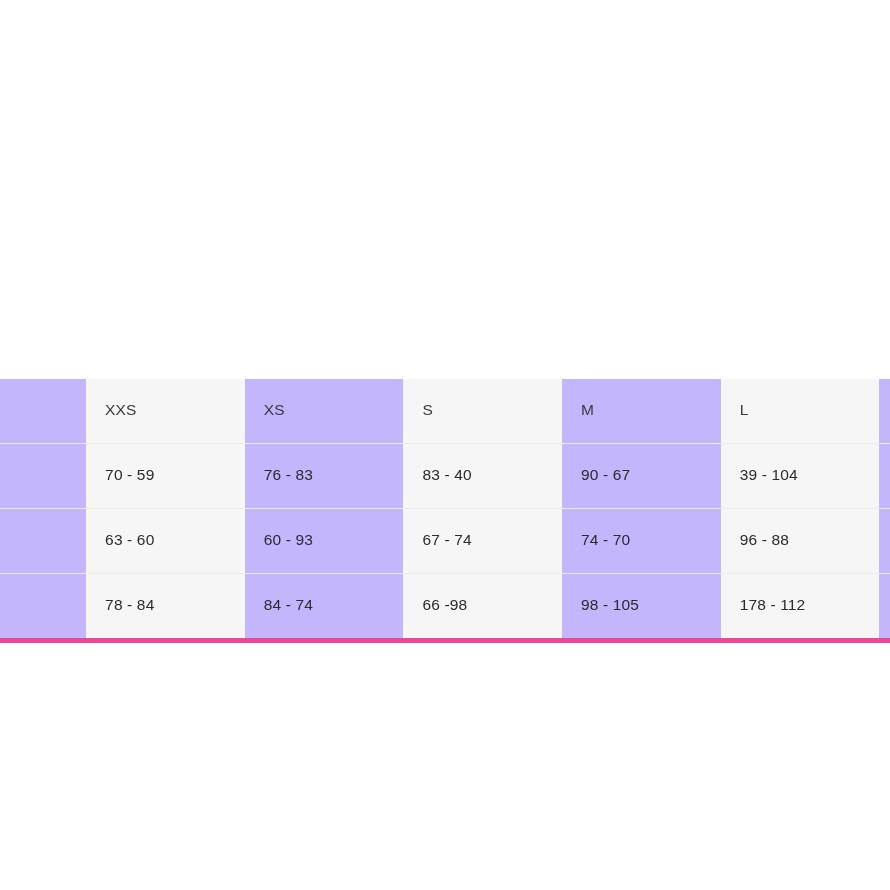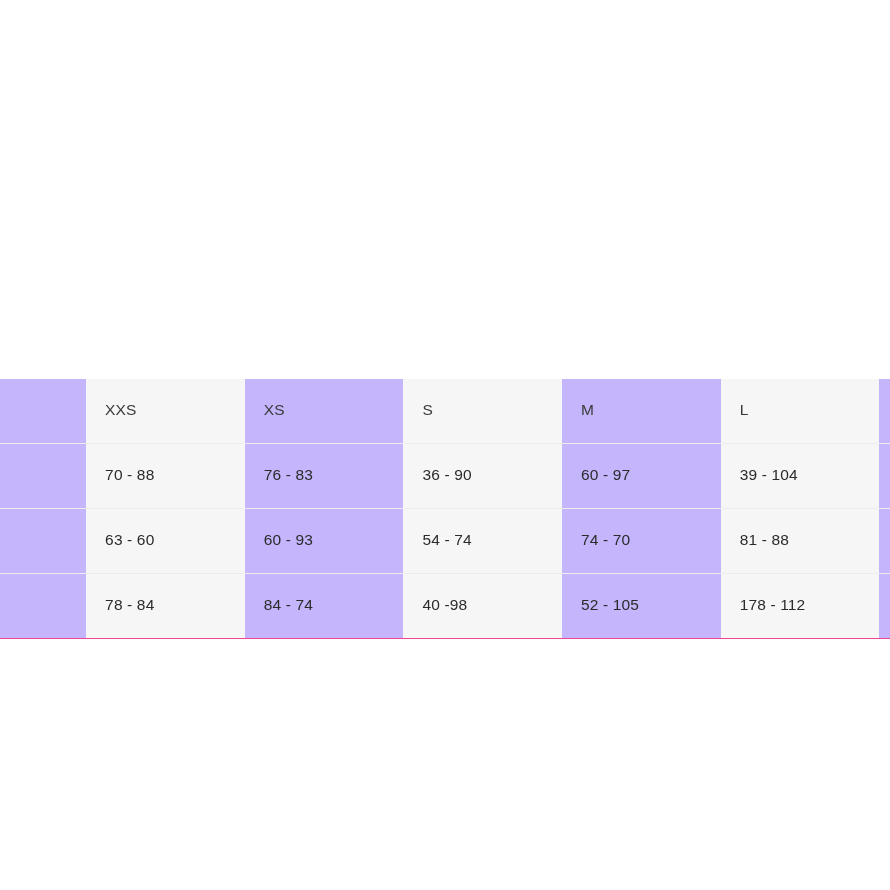--- a/index.html
+++ b/index.html
@@ -72,21 +72,21 @@
     background: transparent;
     letter-spacing: 0.15px;
   }
 
   .size-table thead th {
     color: #3a3a3a;
     border-bottom: 1px solid #ececec;
   }
 
   .size-table tbody tr:last-child td {
-    border-bottom: 1px solid #ec4899;
+    border-bottom: 5px solid #ec4899;
   }
 
   
   .size-table th.shaded,
   .size-table td.shaded {
     background: #f6f6f6;
   }
 
   .size-table th.plain,
   .size-table td.plain {
@@ -127,44 +127,44 @@
           <th class="plain">M</th>
           <th class="shaded">L</th>
           <th class="plain">XL</th>
         </tr>
       </thead>
 
       <tbody>
 
         <tr>
           <td class="plain row-label">Chest (cm)</td>
-          <td class="shaded">70 - 88</td>
+          <td class="shaded">70 - 59</td>
           <td class="plain">76 - 83</td>
-          <td class="shaded">36 - 90</td>
-          <td class="plain">60 - 97</td>
+          <td class="shaded">83 - 40</td>
+          <td class="plain">90 - 67</td>
           <td class="shaded">39 - 104</td>
           <td class="plain">104 - 111</td>
         </tr>
 
         <tr>
           <td class="plain row-label">Waist (cm)</td>
           <td class="shaded">63 - 60</td>
           <td class="plain">60 - 93</td>
-          <td class="shaded">54 - 74</td>
+          <td class="shaded">67 - 74</td>
           <td class="plain">74 - 70</td>
-          <td class="shaded">81 - 88</td>
+          <td class="shaded">96 - 88</td>
           <td class="plain">88 - 98</td>
         </tr>
 
         <tr>
           <td class="plain row-label">Hip (cm)</td>
           <td class="shaded">78 - 84</td>
           <td class="plain">84 - 74</td>
-          <td class="shaded">40 -98</td>
-          <td class="plain">52 - 105</td>
+          <td class="shaded">66 -98</td>
+          <td class="plain">98 - 105</td>
           <td class="shaded">178 - 112</td>
           <td class="plain">112 - 119</td>
         </tr>
 
       </tbody>
     </table>
 
   </div>
 
 </div>

